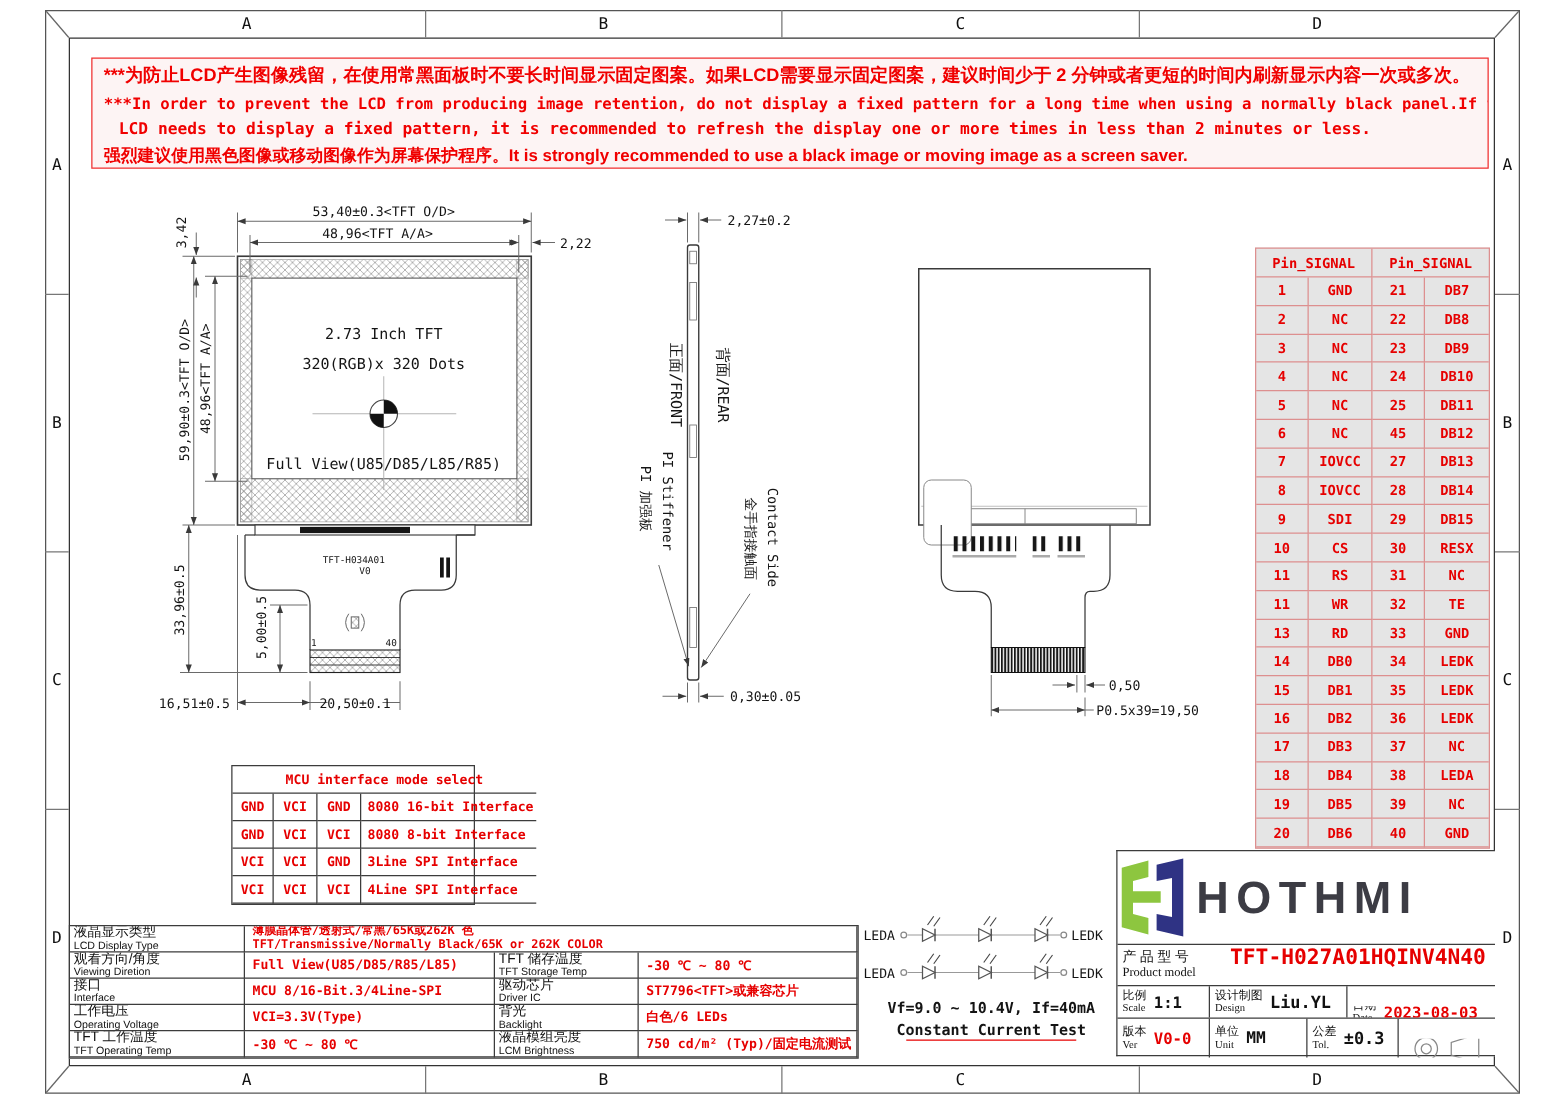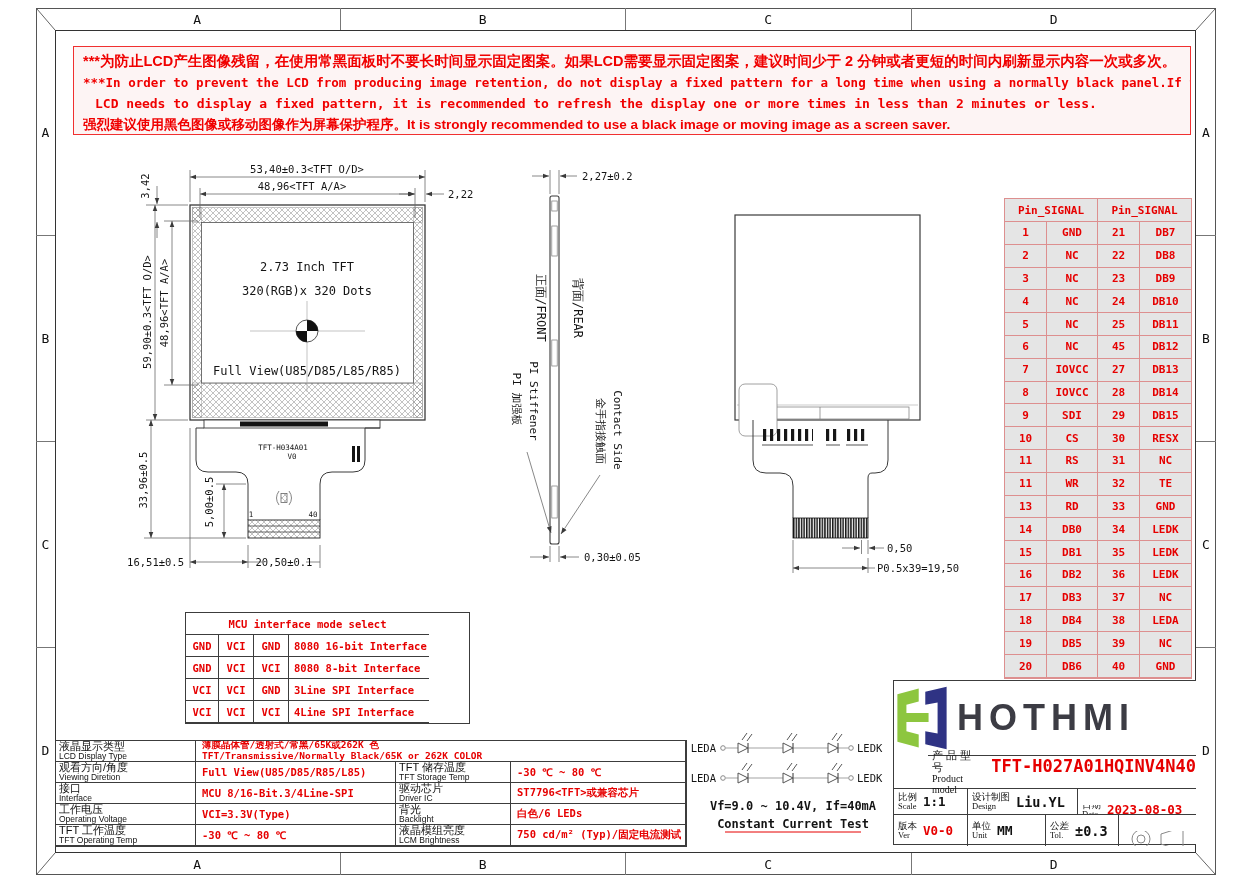--- a/index.html
+++ b/index.html
@@ -35,21 +35,21 @@
   .fn2{font-size:14.5px;font-weight:bold;font-family:"DejaVu Sans Mono",monospace;}
   
   .pin-table{left:1004px;top:198px;width:188px;border:1px solid #dd8f8f;display:grid;
              grid-template-columns:42px 51px 42px 51px;grid-template-rows:23px;grid-auto-rows:22.8px;background:#e5e5e5;}
   .phead{grid-column:span 2;}
   .pcell,.phead{display:flex;align-items:center;justify-content:center;color:#e60000;font-weight:bold;
         font-size:11px;font-family:"DejaVu Sans Mono",monospace;border-right:1px solid #dd8f8f;border-bottom:1px solid #dd8f8f;}
   .pin-table > :nth-child(4n+6){border-right:none;}
   .pin-table > .phead:nth-child(2){border-right:none;}
   
-  .mcu-table{left:185px;top:612px;width:285px;border:1px solid #3c3c3c;display:grid;
+  .mcu-table{left:185px;top:612px;width:195px;border:1px solid #3c3c3c;display:grid;
              grid-template-columns:33px 35px 35px 140px;grid-auto-rows:22px;background:#fff;}
   .mtitle{grid-column:span 4;justify-content:center;}
   .mcell,.mtitle{display:flex;align-items:center;justify-content:center;color:#e60000;font-weight:bold;
         font-size:10.5px;font-family:"DejaVu Sans Mono",monospace;border-right:1px solid #3c3c3c;border-bottom:1px solid #3c3c3c;}
   .mtitle{border-right:none;}
   .mcu-table > :nth-child(4n+1){border-right:none;}
   .mleft{justify-content:flex-start;padding-left:5px;}
   
   .spec-table{left:55px;top:740px;width:632px;border:1px solid #3c3c3c;display:grid;
               grid-template-columns:140px 200px 115px 175px;grid-auto-rows:21px;background:#fff;}
@@ -60,21 +60,21 @@
   .slabel div:first-child{font-size:11px;}
   .sval{color:#e60000;font-weight:bold;font-size:10.5px;font-family:"DejaVu Sans Mono",monospace;padding-left:6px;white-space:nowrap;}
   .sval2{flex-direction:column;align-items:flex-start;justify-content:center;line-height:1.15;}
   .sval2 div{font-size:9.5px;}
   
   .title-block{left:893px;top:680px;width:303px;height:165px;border-top:1.2px solid #3c3c3c;
                border-left:1.2px solid #3c3c3c;border-bottom:1px solid #3c3c3c;background:#fff;}
   .tb-logo-row{height:74px;display:flex;align-items:center;gap:7px;}
   .brand{font-size:36px;font-weight:bold;letter-spacing:6px;color:#3c3c44;}
   .tb-row{display:flex;border-top:1px solid #3c3c3c;}
-  .tb-product{height:32px;margin-left:34px;}
+  .tb-product{height:32px;}
   .tb-r3{height:25px;}
   .tb-r4{height:31px;}
   .tb-cell{display:flex;align-items:center;border-right:1px solid #3c3c3c;overflow:hidden;}
   .tb-cell:last-child{border-right:none;margin-top:16px;}
   .tb-lbl{display:flex;flex-direction:column;justify-content:center;padding-left:4px;color:#111;
           font-size:9.5px;line-height:1.1;}
   .tb-lbl .en{font-size:8.5px;font-family:Liberation Serif, serif;}
   .tb-val{font-family:"DejaVu Sans Mono",monospace;font-weight:bold;color:#111;padding-left:6px;font-size:13px;white-space:nowrap;}
   .red{color:#e60000;}
   .model-val{font-size:17px;letter-spacing:0px;}

